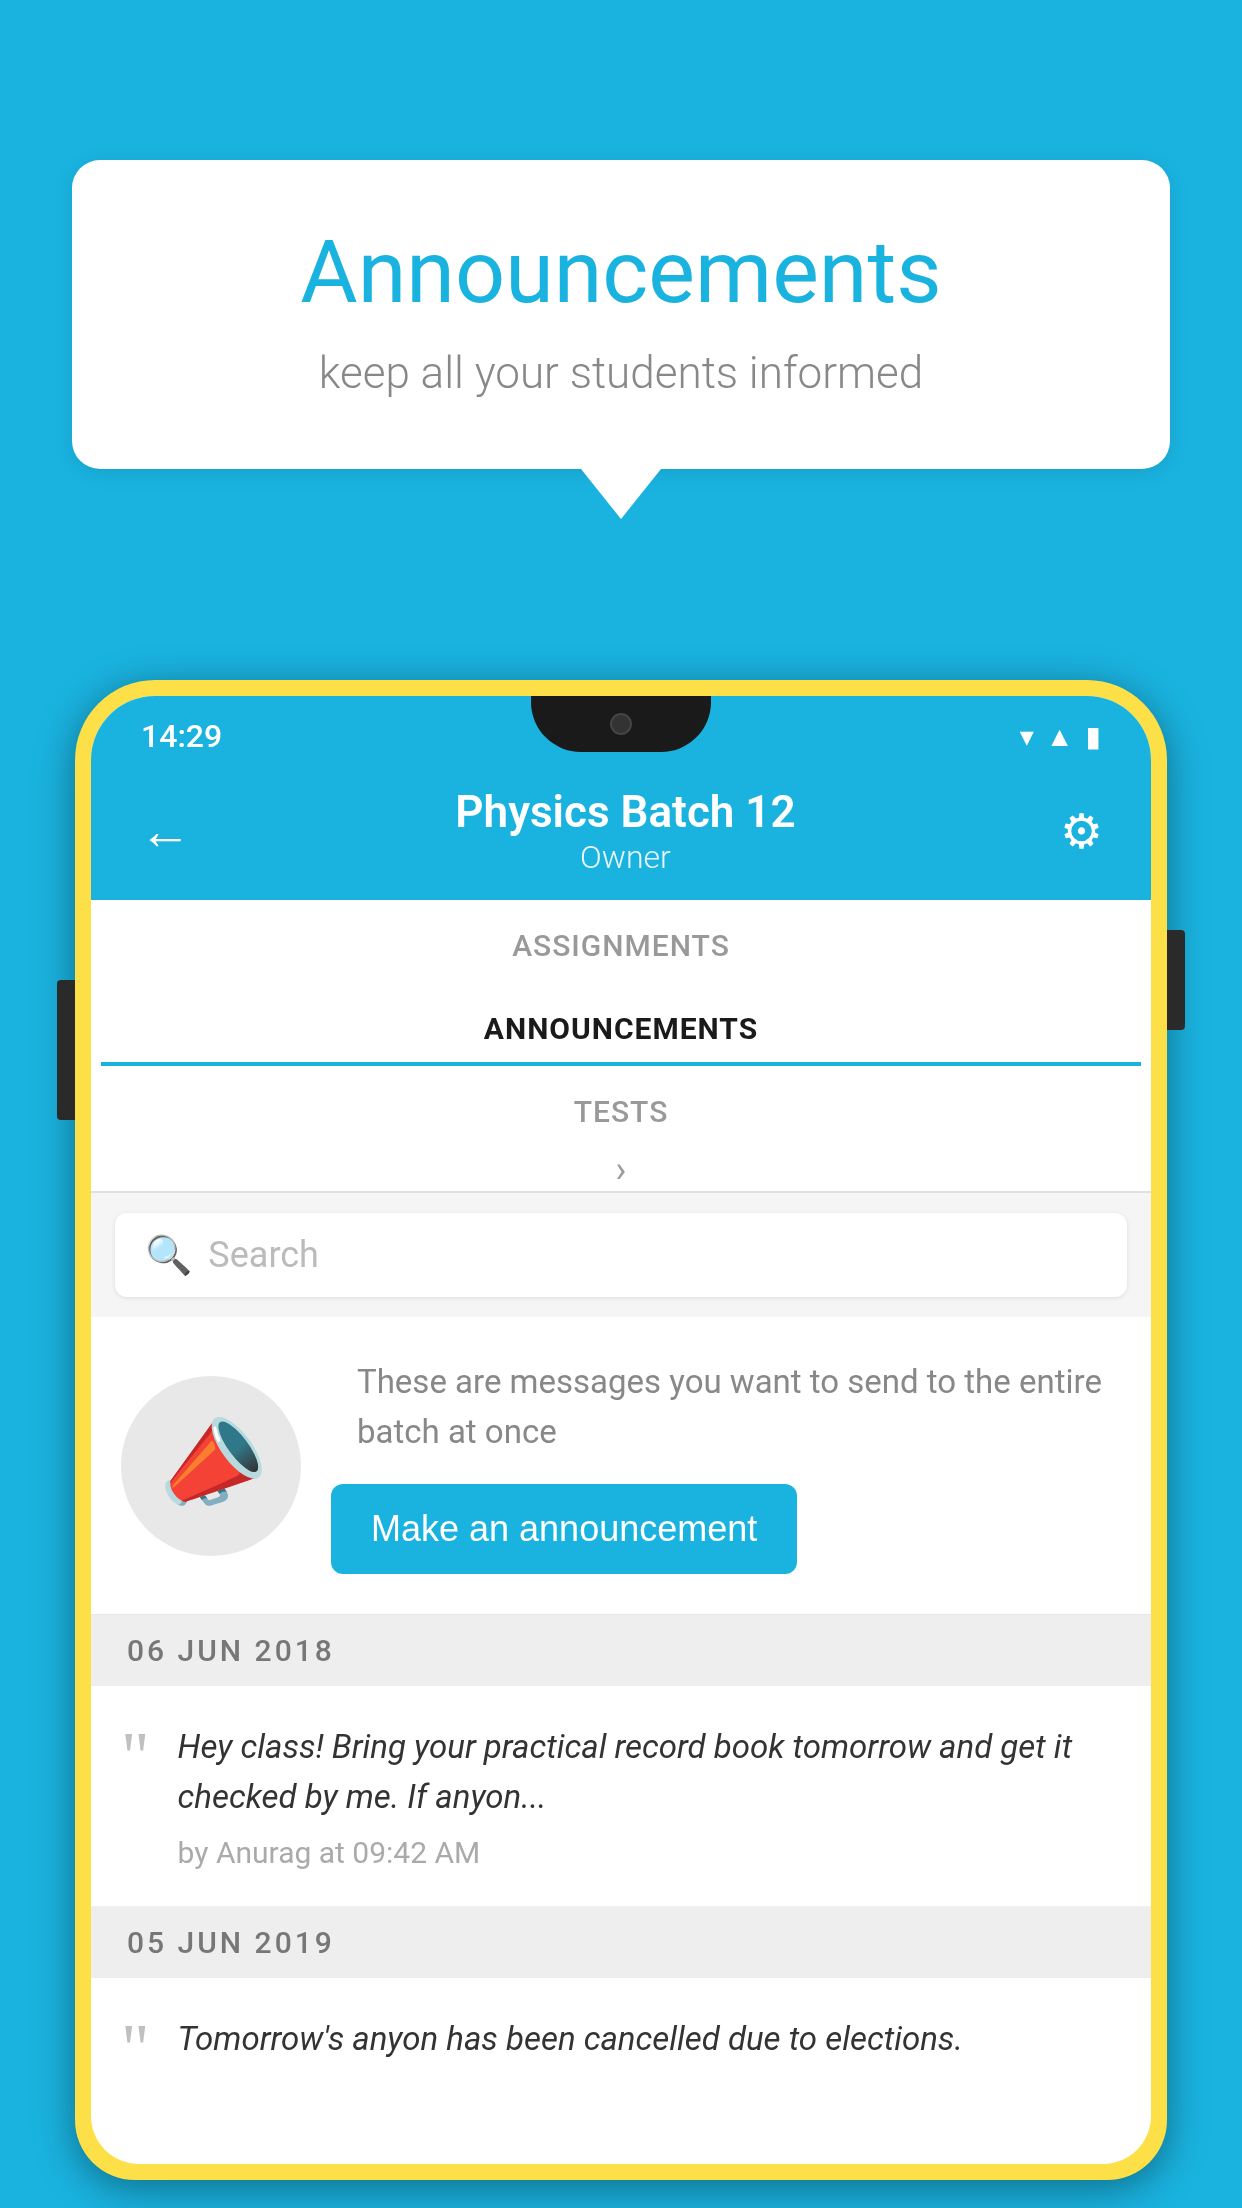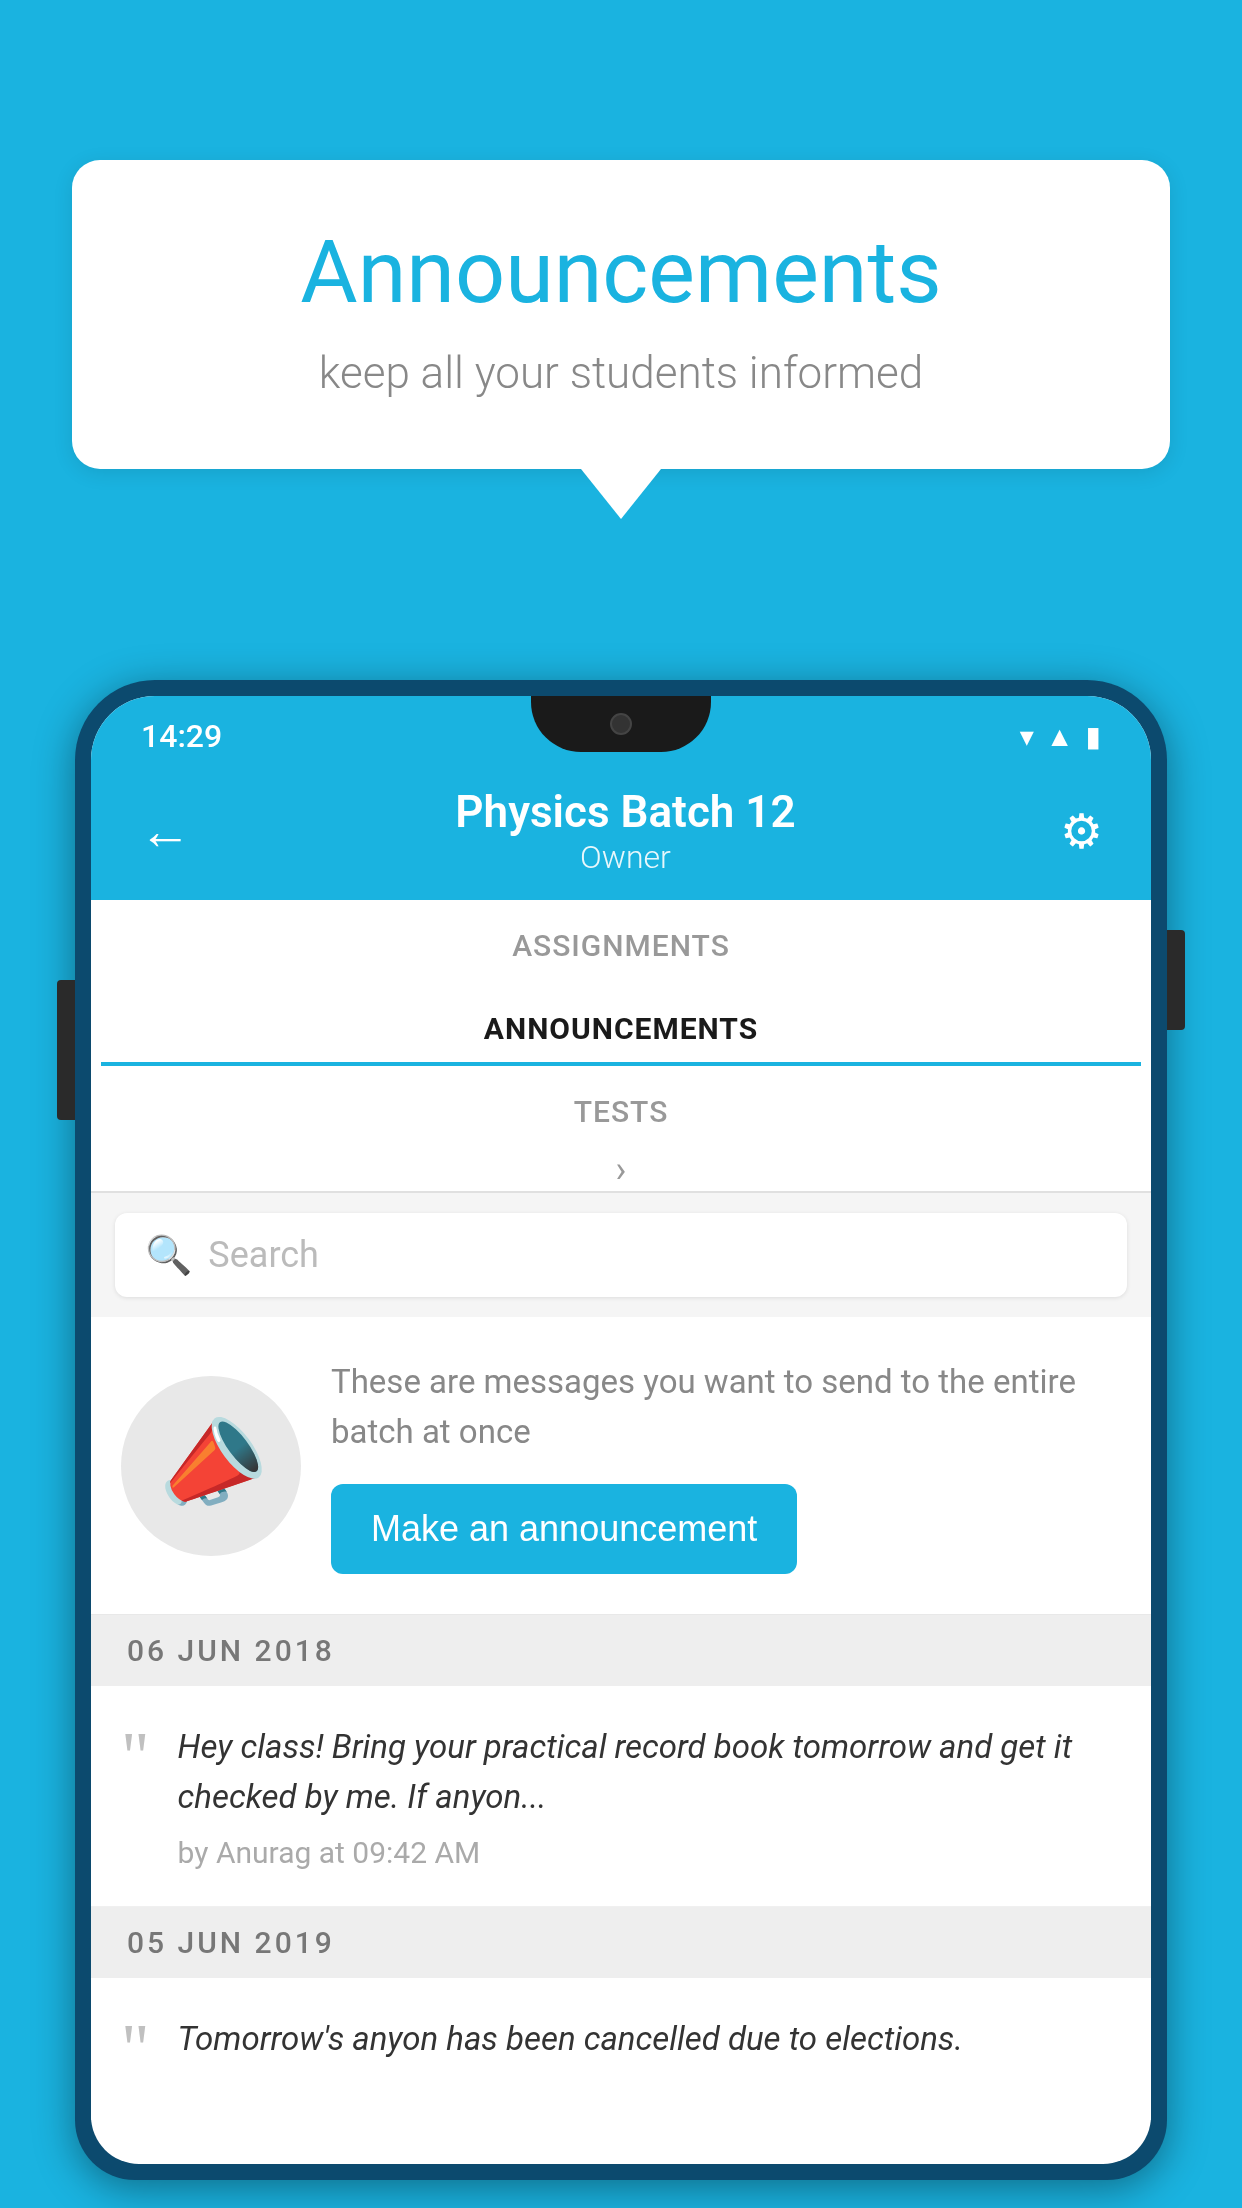--- a/index.html
+++ b/index.html
@@ -58,21 +58,21 @@
     
     .phone-wrapper {
       position: absolute;
       top: 680px;
       left: 75px;
       right: 75px;
       bottom: 0;
     }
 
     .phone-outer {
-      background: #0c4a6e;
+      background: #fde047;
       border-radius: 80px 80px 60px 60px;
       padding: 16px;
       width: 100%;
       height: 1500px;
       position: relative;
       box-shadow: 0 8px 40px rgba(0,0,0,0.4);
     }
 
     
     .phone-outer::before {
@@ -296,20 +296,21 @@
 
     .announcement-text-group {
       flex: 1;
     }
 
     .announcement-desc {
       color: #888;
       font-size: 33px;
       line-height: 1.5;
       margin-bottom: 28px;
+      margin-left: 26px;
     }
 
     .make-announcement-btn {
       background: #1ab3e0;
       color: white;
       border: none;
       border-radius: 12px;
       padding: 24px 40px;
       font-size: 36px;
       font-weight: 500;

